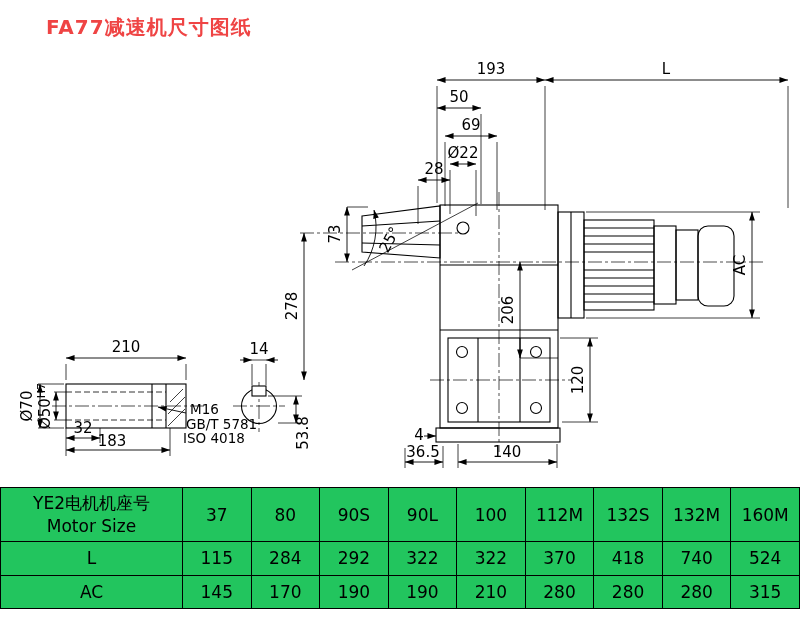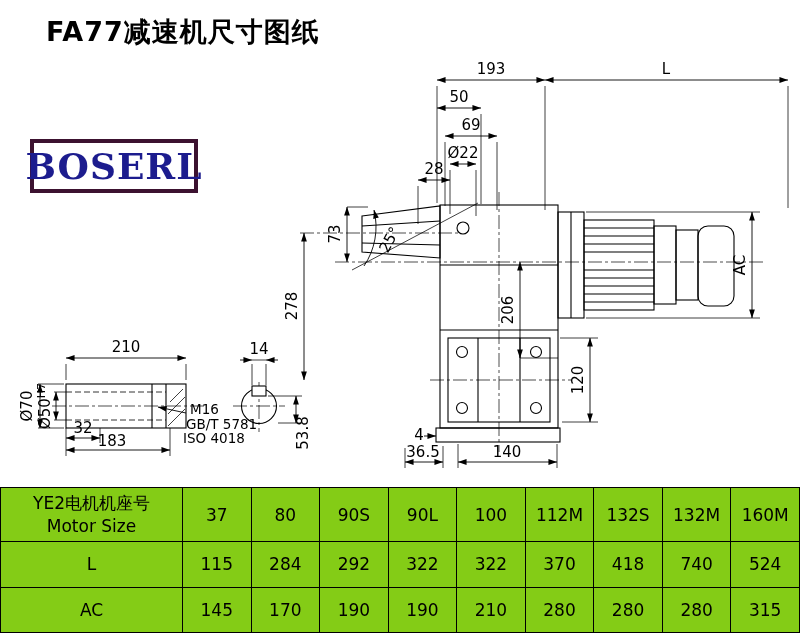--- a/index.html
+++ b/index.html
@@ -1,45 +1,44 @@
 <!DOCTYPE html>
 <html style="--line: #000000; --logo-text: #1c1c8e; --logo-border: #3c1230; --table-border: #000000; --background: #ffffff;"><head>
 <meta charset="utf-8">
 <style>
   *{margin:0;padding:0;box-sizing:border-box}
   html,body{width:800px;height:633px}
   body{background:#fff;font-family:"DejaVu Sans",sans-serif;position:relative;overflow:hidden}
   .page{position:absolute;inset:0;background:#fff}
-  .title{position:absolute;left:46px;top:14px;font-size:27px;font-weight:bold;color:#000000;letter-spacing:1px;white-space:nowrap}
+  .title{position:absolute;left:46px;top:14px;font-size:20px;font-weight:bold;color:#ef4444;letter-spacing:1px;white-space:nowrap}
   .logo{position:absolute;left:30px;top:139px;width:168px;height:54px;border:4px solid var(--logo-border,#3c1230);
         display:flex;align-items:center;justify-content:center;font-family:"DejaVu Serif",serif;
         font-size:36px;font-weight:600;letter-spacing:1px;color:var(--logo-text,#1c1c8e);background:#fff}
   svg.drawing{position:absolute;left:0;top:0}
   .ln{stroke:#000;stroke-width:1.1;fill:none}
   .thin{stroke:#000;stroke-width:.75;fill:none}
   .cl{stroke:#000;stroke-width:.7;fill:none;stroke-dasharray:14 3 3 3}
   .hid{stroke:#000;stroke-width:.8;fill:none;stroke-dasharray:6 3}
   .ext{stroke:#000;stroke-width:.75;fill:none}
   .dm{stroke:#000;stroke-width:.9;fill:none;marker-start:url(#arr);marker-end:url(#arr)}
   .dm1{stroke:#000;stroke-width:.9;fill:none;marker-end:url(#arr)}
   text.dim{font-family:"DejaVu Sans",sans-serif;font-size:15px;fill:#000;stroke:none;text-anchor:middle}
   text.dim.sm{font-size:13.5px}
   text.dim.start{text-anchor:start}
-  table.spec{position:absolute;left:0;top:487px;width:800px;height:146px;border-collapse:collapse;table-layout:fixed;background:#84cc16}
+  table.spec{position:absolute;left:0;top:487px;width:800px;height:122px;border-collapse:collapse;table-layout:fixed;background:#22c55e}
   .spec td,.spec th{border:1.6px solid #000;text-align:center;vertical-align:middle;font-size:17px;font-weight:normal;color:#000;padding:0;font-family:"DejaVu Sans",sans-serif}
   .spec tr.hdr{height:54px}
   .spec .lab-cell div{line-height:1.35}
 </style>
 </head>
 <body>
 
 <div class="page">
 
   <div class="title">FA77减速机尺寸图纸</div>
-  <div class="logo">BOSERL</div>
 
   <svg class="drawing" width="800" height="487" viewBox="0 0 800 487">
     <defs>
       <marker id="arr" viewBox="0 0 10 10" refX="9.5" refY="5" markerWidth="10" markerHeight="10" orient="auto-start-reverse">
         <path d="M0,1.8 L9.8,5 L0,8.2 Z" fill="#000"></path>
       </marker>
     </defs>
 
     <g class="cl">
       <line x1="335" y1="262" x2="765" y2="262"></line>

